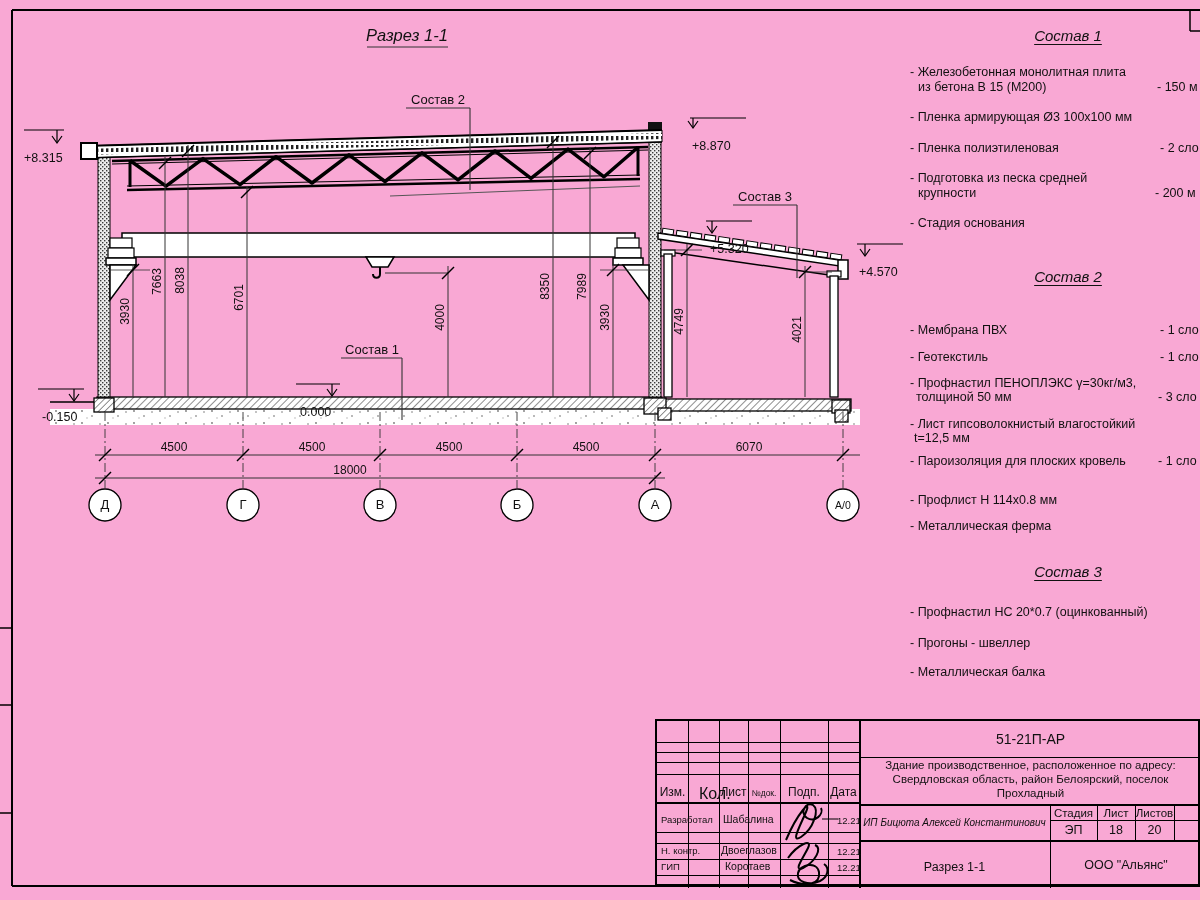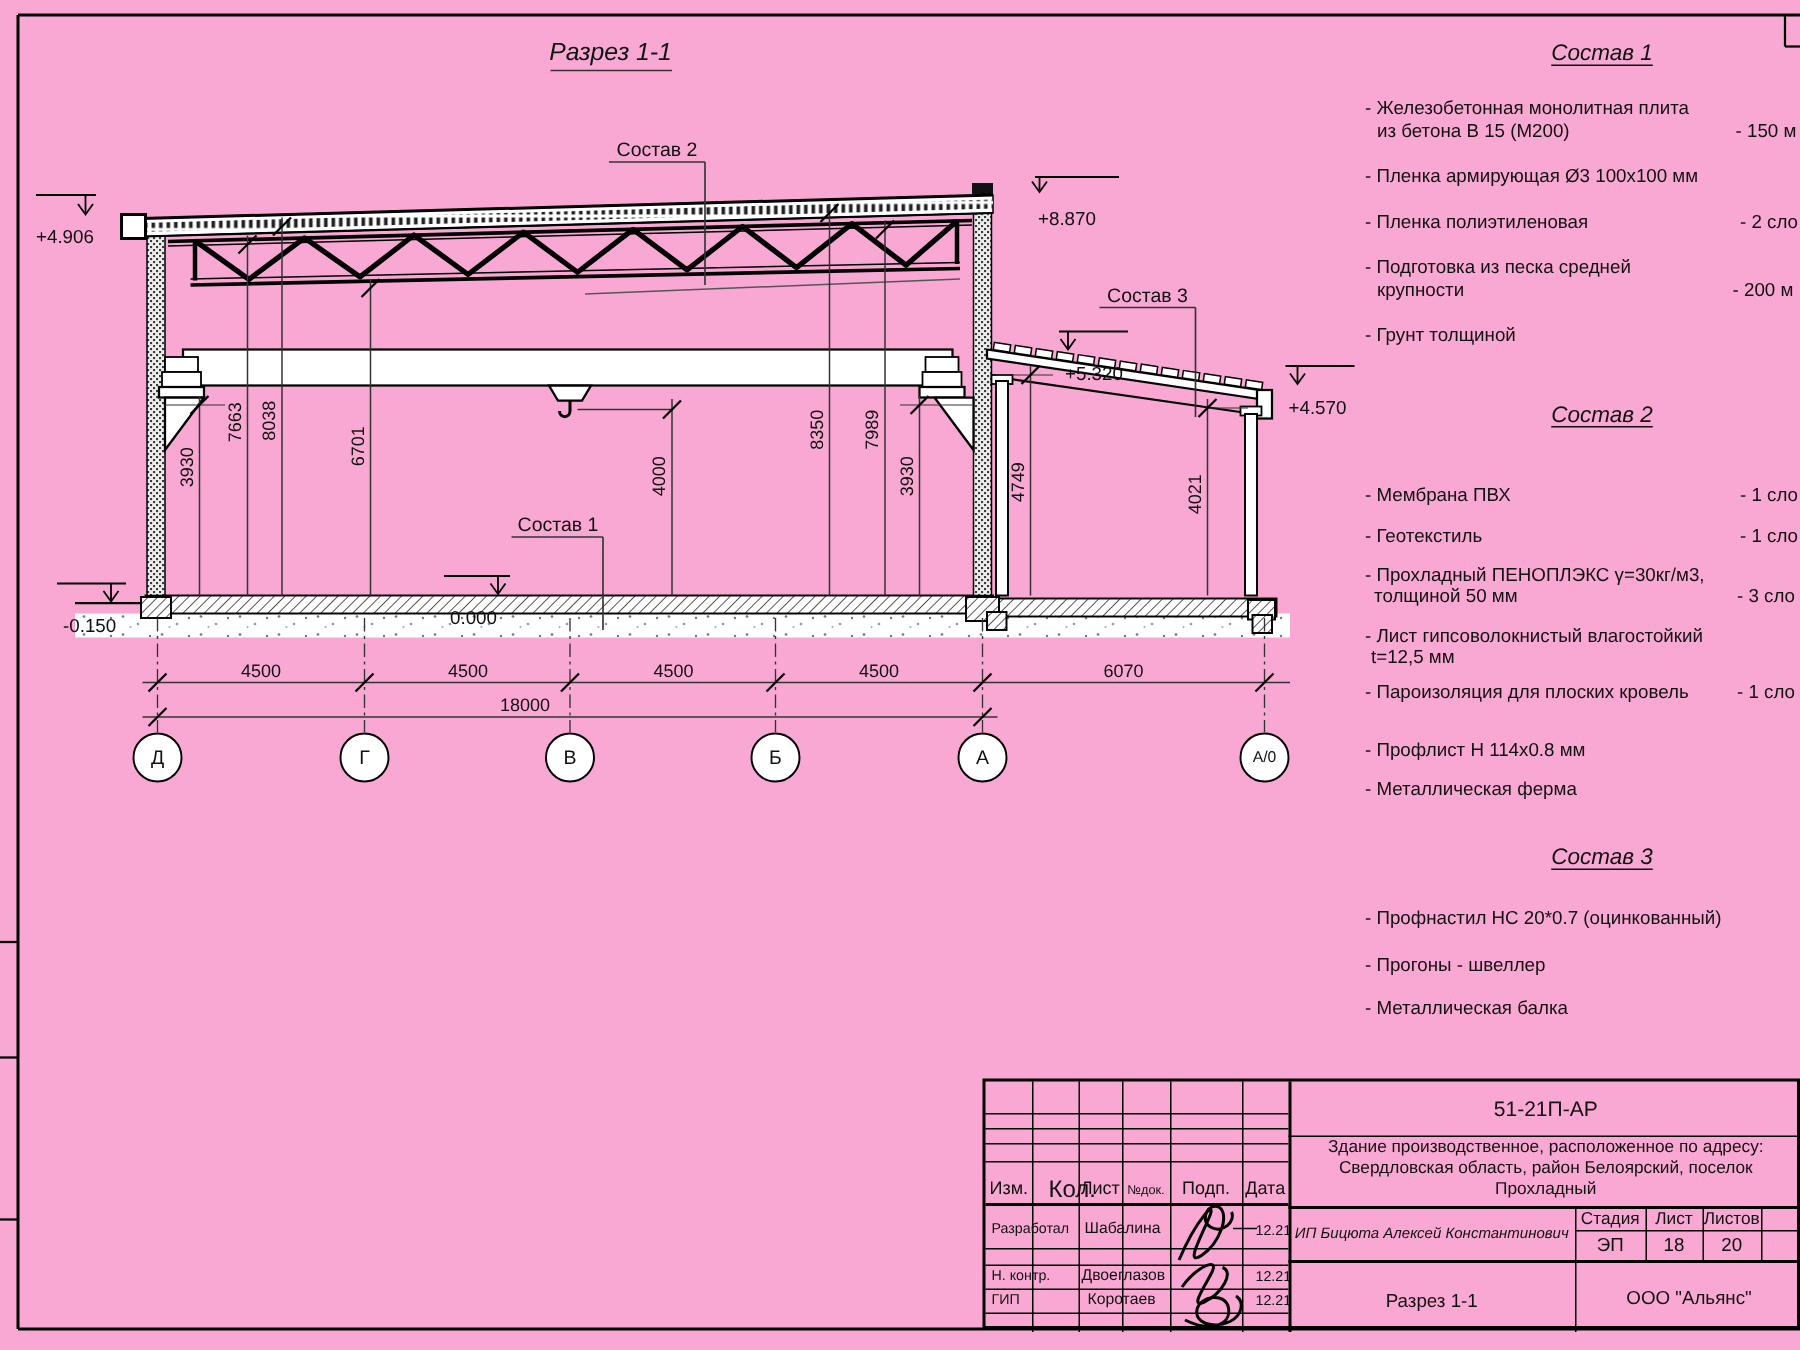--- a/index.html
+++ b/index.html
@@ -240,21 +240,21 @@
   <g stroke="#000" fill="none">
     <path stroke-width="2" d="M786,840 C798,812 812,798 806,812 C800,826 790,844 801,837 C813,829 820,810 813,805 C806,801 799,813 807,818 C815,823 824,814 821,808"></path>
     <line x1="822" y1="819" x2="838" y2="819" stroke-width="1"></line>
     <path stroke-width="2" d="M788,858 C798,844 813,838 808,848 C802,860 793,872 803,868 C815,862 823,848 815,845"></path>
     <path stroke-width="2" d="M790,880 C806,888 821,884 819,872 C817,861 800,864 798,873 C796,882 809,886 820,881 C828,877 830,868 824,864"></path>
   </g>
 </svg>
 
 <div class="lbl sec-title" style="left:357px;top:26px;width:100px;text-align:center;">Разрез 1-1</div>
 
-<div class="lbl elev" style="left:24px;top:115px;">+4.906</div>
+<div class="lbl elev" style="left:24px;top:115px;">+8.315</div>
 <div class="lbl elev" style="left:692px;top:103px;">+8.870</div>
 <div class="lbl elev" style="left:710px;top:206px;">+5.320</div>
 <div class="lbl elev" style="left:859px;top:229px;">+4.570</div>
 <div class="lbl elev" style="left:300px;top:369px;">0.000</div>
 <div class="lbl elev" style="left:42px;top:374px;">-0.150</div>
 
 <div class="lbl leader" style="left:406px;top:92px;">Состав 2</div>
 <div class="lbl leader" style="left:733px;top:189px;">Состав 3</div>
 <div class="lbl leader" style="left:340px;top:342px;">Состав 1</div>
 
@@ -286,28 +286,28 @@
 <div class="lbl comp-h" style="left:1008px;top:27px;">Состав 1</div>
 <div class="lbl comp" style="left:910px;top:65px;">- Железобетонная  монолитная плита</div>
 <div class="lbl comp" style="left:918px;top:80px;">из бетона В 15 (М200)</div>
 <div class="lbl comp" style="left:1157px;top:80px;">- 150 м</div>
 <div class="lbl comp" style="left:910px;top:110px;">- Пленка армирующая Ø3 100х100 мм</div>
 <div class="lbl comp" style="left:910px;top:141px;">- Пленка полиэтиленовая</div>
 <div class="lbl comp" style="left:1160px;top:141px;">- 2 сло</div>
 <div class="lbl comp" style="left:910px;top:171px;">- Подготовка из песка средней</div>
 <div class="lbl comp" style="left:918px;top:186px;">крупности</div>
 <div class="lbl comp" style="left:1155px;top:186px;">- 200 м</div>
-<div class="lbl comp" style="left:910px;top:216px;">- Грунт толщиной</div>
+<div class="lbl comp" style="left:910px;top:216px;">- Стадия основания</div>
 
 <div class="lbl comp-h" style="left:1008px;top:268px;">Состав 2</div>
 <div class="lbl comp" style="left:910px;top:323px;">- Мембрана ПВХ</div>
 <div class="lbl comp" style="left:1160px;top:323px;">- 1 сло</div>
 <div class="lbl comp" style="left:910px;top:350px;">- Геотекстиль</div>
 <div class="lbl comp" style="left:1160px;top:350px;">- 1 сло</div>
-<div class="lbl comp" style="left:910px;top:376px;">- Прохладный ПЕНОПЛЭКС γ=30кг/м3,</div>
+<div class="lbl comp" style="left:910px;top:376px;">- Профнастил ПЕНОПЛЭКС γ=30кг/м3,</div>
 <div class="lbl comp" style="left:916px;top:390px;">толщиной 50 мм</div>
 <div class="lbl comp" style="left:1158px;top:390px;">- 3 сло</div>
 <div class="lbl comp" style="left:910px;top:417px;">- Лист гипсоволокнистый влагостойкий</div>
 <div class="lbl comp" style="left:914px;top:431px;">t=12,5 мм</div>
 <div class="lbl comp" style="left:910px;top:454px;">- Пароизоляция для плоских кровель</div>
 <div class="lbl comp" style="left:1158px;top:454px;">- 1 сло</div>
 <div class="lbl comp" style="left:910px;top:493px;">- Профлист Н 114х0.8 мм</div>
 <div class="lbl comp" style="left:910px;top:519px;">- Металлическая ферма</div>
 
 <div class="lbl comp-h" style="left:1008px;top:563px;">Состав 3</div>

